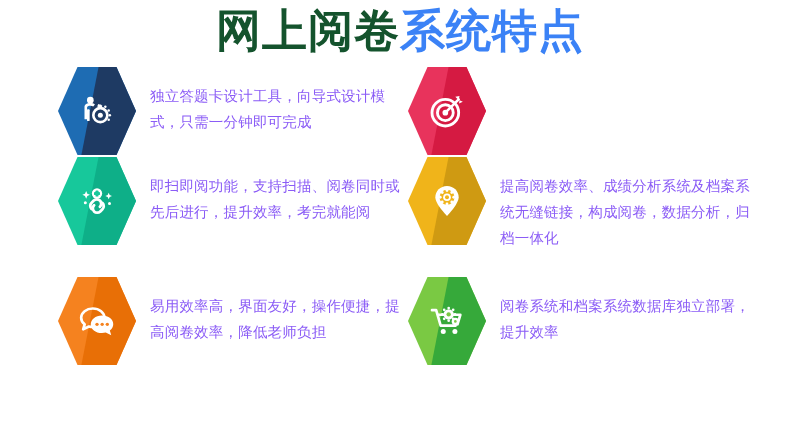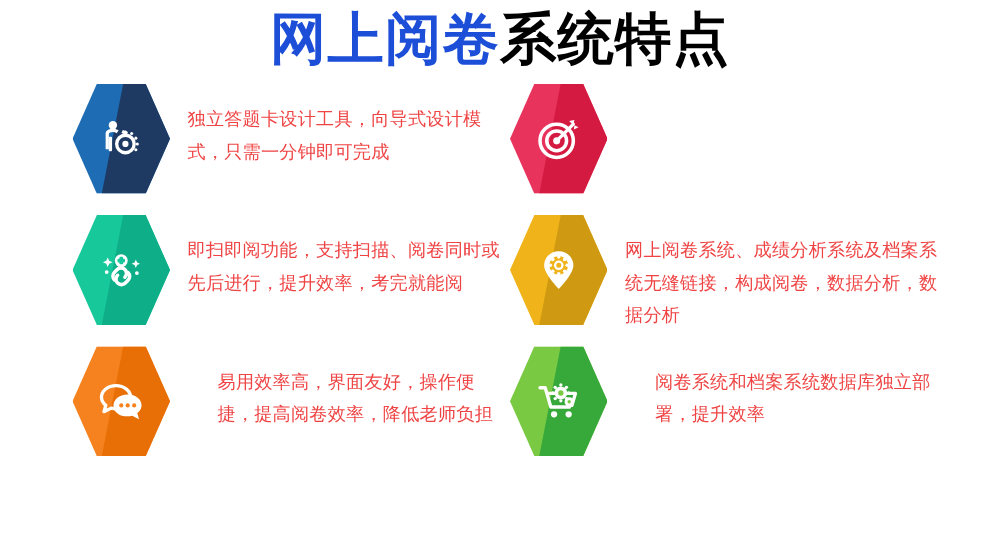--- a/index.html
+++ b/index.html
@@ -50,22 +50,22 @@
   }
   .feature {
     position: absolute;
     display: flex;
     align-items: flex-start;
     width: 350px;
   }
   .col-left  { left: 58px; }
   .col-right { left: 408px; }
   .row-1 { top: 5px; }
-  .row-2 { top: 110px; }
-  .row-3 { top: 215px; gap: 24px; }
+  .row-2 { top: 95px; }
+  .row-3 { top: 215px; }
 
   
   .hex {
     position: relative;
     flex: 0 0 auto;
     width: 78px;
     height: 88px;
     margin-right: 14px;
   }
   .hex .hex-shape {
@@ -93,37 +93,37 @@
   }
   .hex .hex-icon svg {
     width: 40px;
     height: 40px;
     display: block;
   }
 
   
   .ftext {
     flex: 1 1 auto;
-    color: #ef4444;
+    color: #8b5cf6;
     font-size: 14.5px;
     line-height: 26px;
     padding-top: 16px;
     letter-spacing: 0.2px;
     word-break: break-all;
   }
   .row-3.col-right .ftext,
   .row-1 .ftext { padding-top: 16px; }
 </style>
 </head>
 <body>
 
 <div class="page">
 
   <div class="title-wrap">
-    <span class="title-main" style="color: #1d4ed8;">网上阅卷</span><span class="title-accent" style="color: #000000;">系统特点</span>
+    <span class="title-main" style="color: #14532d;">网上阅卷</span><span class="title-accent" style="color: #3b82f6;">系统特点</span>
   </div>
 
   <div class="grid">
 
     <div class="feature row-1 col-left">
       <div class="hex">
         <div class="hex-shape">
           <div class="hex-light" style="background: rgb(30, 108, 179);"></div>
           <div class="hex-dark" style="background: rgb(30, 58, 99);"></div>
         </div>
@@ -210,21 +210,21 @@
               <circle cx="29.7" cy="25.2" r="1.7"></circle>
               <circle cx="24" cy="27.6" r="1.7"></circle>
               <circle cx="18.3" cy="25.2" r="1.7"></circle>
               <circle cx="15.9" cy="19.5" r="1.7"></circle>
               <circle cx="18.3" cy="13.8" r="1.7"></circle>
             </g>
             <circle cx="24" cy="19.5" r="2.4" fill="#f0b41a"></circle>
           </svg>
         </div>
       </div>
-      <div class="ftext">网上阅卷系统、成绩分析系统及档案系统无缝链接，构成阅卷，数据分析，数据分析</div>
+      <div class="ftext">提高阅卷效率、成绩分析系统及档案系统无缝链接，构成阅卷，数据分析，归档一体化</div>
     </div>
 
     <div class="feature row-3 col-left">
       <div class="hex">
         <div class="hex-shape">
           <div class="hex-light" style="background: rgb(245, 130, 31);"></div>
           <div class="hex-dark" style="background: rgb(232, 111, 6);"></div>
         </div>
         <div class="hex-icon">
           <svg viewBox="0 0 48 48">

